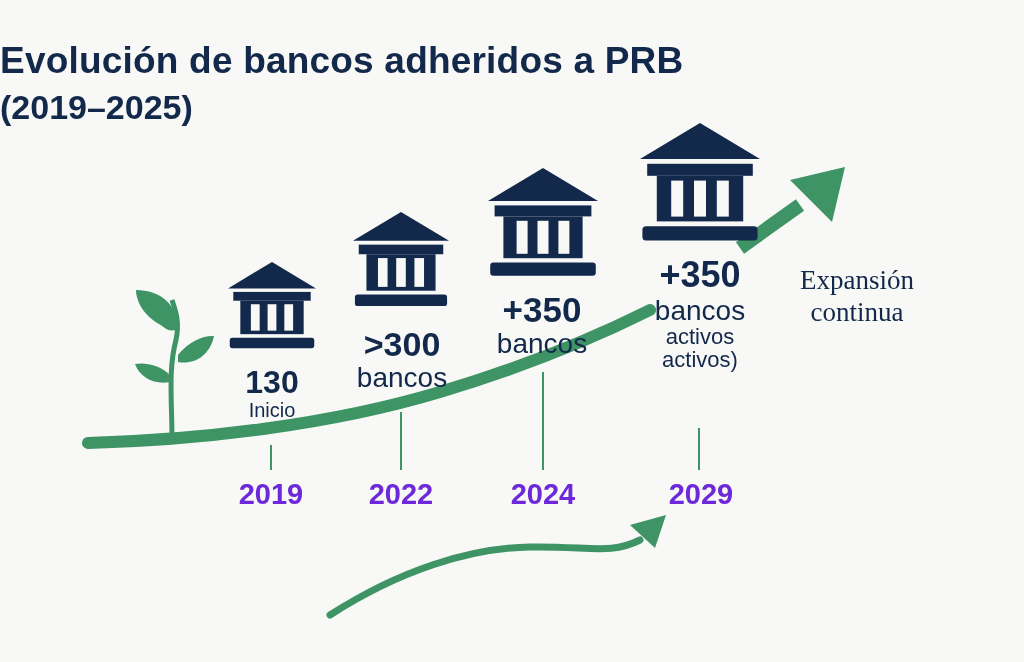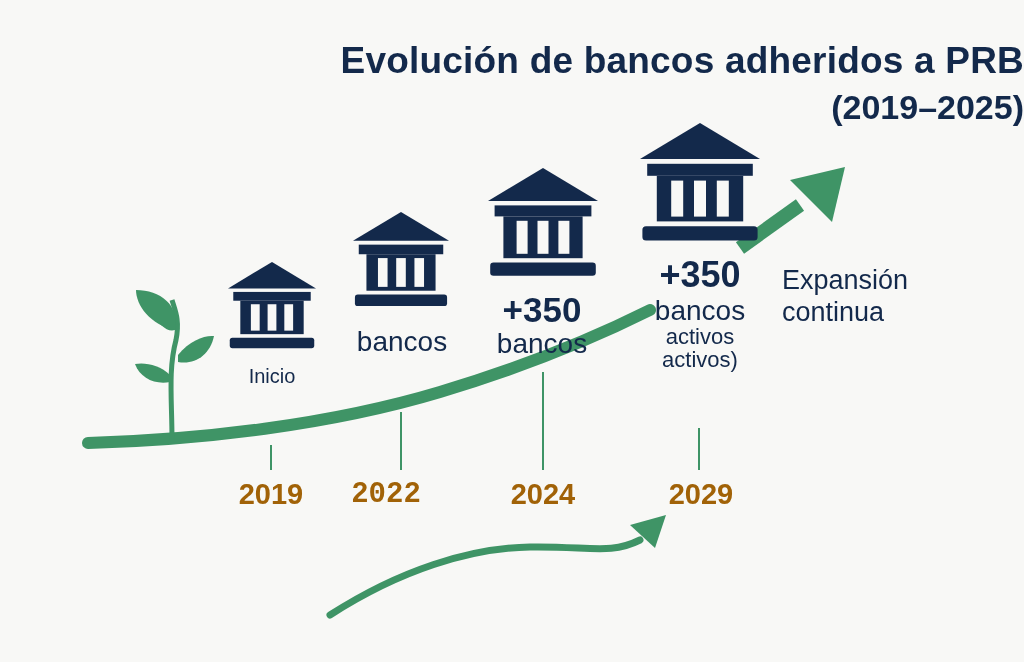--- a/index.html
+++ b/index.html
@@ -1,24 +1,24 @@
 <!DOCTYPE html>
 <html><head>
 <meta charset="utf-8">
 <style>
   html,body{margin:0;padding:0;}
   body{width:1024px;height:662px;background:#f8f8f6;position:relative;overflow:hidden;font-family:"Liberation Sans","DejaVu Sans",sans-serif;color:#13294b;}
-  .title{position:absolute;left:0;width:1024px;text-align:right;font-weight:bold;color:#13294b;}
+  .title{position:absolute;left:0;width:1024px;text-align:left;font-weight:bold;color:#13294b;}
   .t1{top:40px;font-size:37px;letter-spacing:0.2px;}
   .t2{top:88px;font-size:34px;}
   svg.bg{position:absolute;left:0;top:0;}
   .bank{position:absolute;}
   .lbl{position:absolute;text-align:center;color:#13294b;line-height:1.05;}
   .num{font-weight:bold;}
-  .year{position:absolute;top:478px;font-size:29px;font-weight:bold;color:#a16207;text-align:center;width:120px;}
+  .year{position:absolute;top:478px;font-size:29px;font-weight:bold;color:#6d28d9;text-align:center;width:120px;}
 </style>
 </head>
 <body>
 
 <svg class="bg" width="1024" height="662" viewBox="0 0 1024 662">
 
   <path d="M88 443 C 200 440, 330 425, 440 392 C 520 368, 590 340, 650 310" fill="none" stroke="#3f9466" stroke-width="12" stroke-linecap="round"></path>
   <path d="M740 248 L 800 205" fill="none" stroke="#3f9466" stroke-width="14"></path>
   <polygon points="790,180 845,167 832,222" fill="#3f9466"></polygon>
 
@@ -73,37 +73,39 @@
   <polygon points="50,0 100,30 0,30" fill="#13294b"></polygon>
   <rect x="6" y="34" width="88" height="10" fill="#13294b"></rect>
   <rect x="14" y="44" width="72" height="38" fill="#13294b"></rect>
   <rect x="26" y="48" width="10" height="30" fill="#f8f8f6"></rect>
     <rect x="45" y="48" width="10" height="30" fill="#f8f8f6"></rect>
     <rect x="64" y="48" width="10" height="30" fill="#f8f8f6"></rect>
   <rect x="2" y="86" width="96" height="12" rx="3" fill="#13294b"></rect>
 </svg>
 
 <div class="lbl" style="left:222px;top:366px;width:100px;">
+  <div class="num" style="font-size:32px">130</div>
   <div style="font-size:20px">Inicio</div>
 </div>
 <div class="lbl" style="left:342px;top:327px;width:120px;">
+  <div class="num" style="font-size:34px">&gt;300</div>
   <div style="font-size:28px">bancos</div>
 </div>
 <div class="lbl" style="left:480px;top:292px;width:124px;">
   <div class="num" style="font-size:35px">+350</div>
   <div style="font-size:28px">bancos</div>
 </div>
 <div class="lbl" style="left:630px;top:256px;width:140px;">
   <div class="num" style="font-size:36px">+350</div>
   <div style="font-size:28px;margin-top:2px">bancos</div>
   <div style="font-size:22px">activos</div>
   <div style="font-size:22px">activos)</div>
 </div>
 
-<div class="lbl" style="left:782px;top:264px;width:150px;font-size:27px;text-align:left;line-height:1.2;">
+<div class="lbl" style="left:782px;top:264px;width:150px;font-size:27px;text-align:center;line-height:1.2;font-family:Liberation Serif, serif;">
   <div>Expansión</div>
   <div>continua</div>
 </div>
 
 <div class="year" style="left:211px;">2019</div>
-<div class="year" style="left:326px;font-family:Liberation Mono, monospace;">2022</div>
+<div class="year" style="left:341px;">2022</div>
 <div class="year" style="left:483px;">2024</div>
 <div class="year" style="left:641px;">2029</div>
 
 </body></html>

